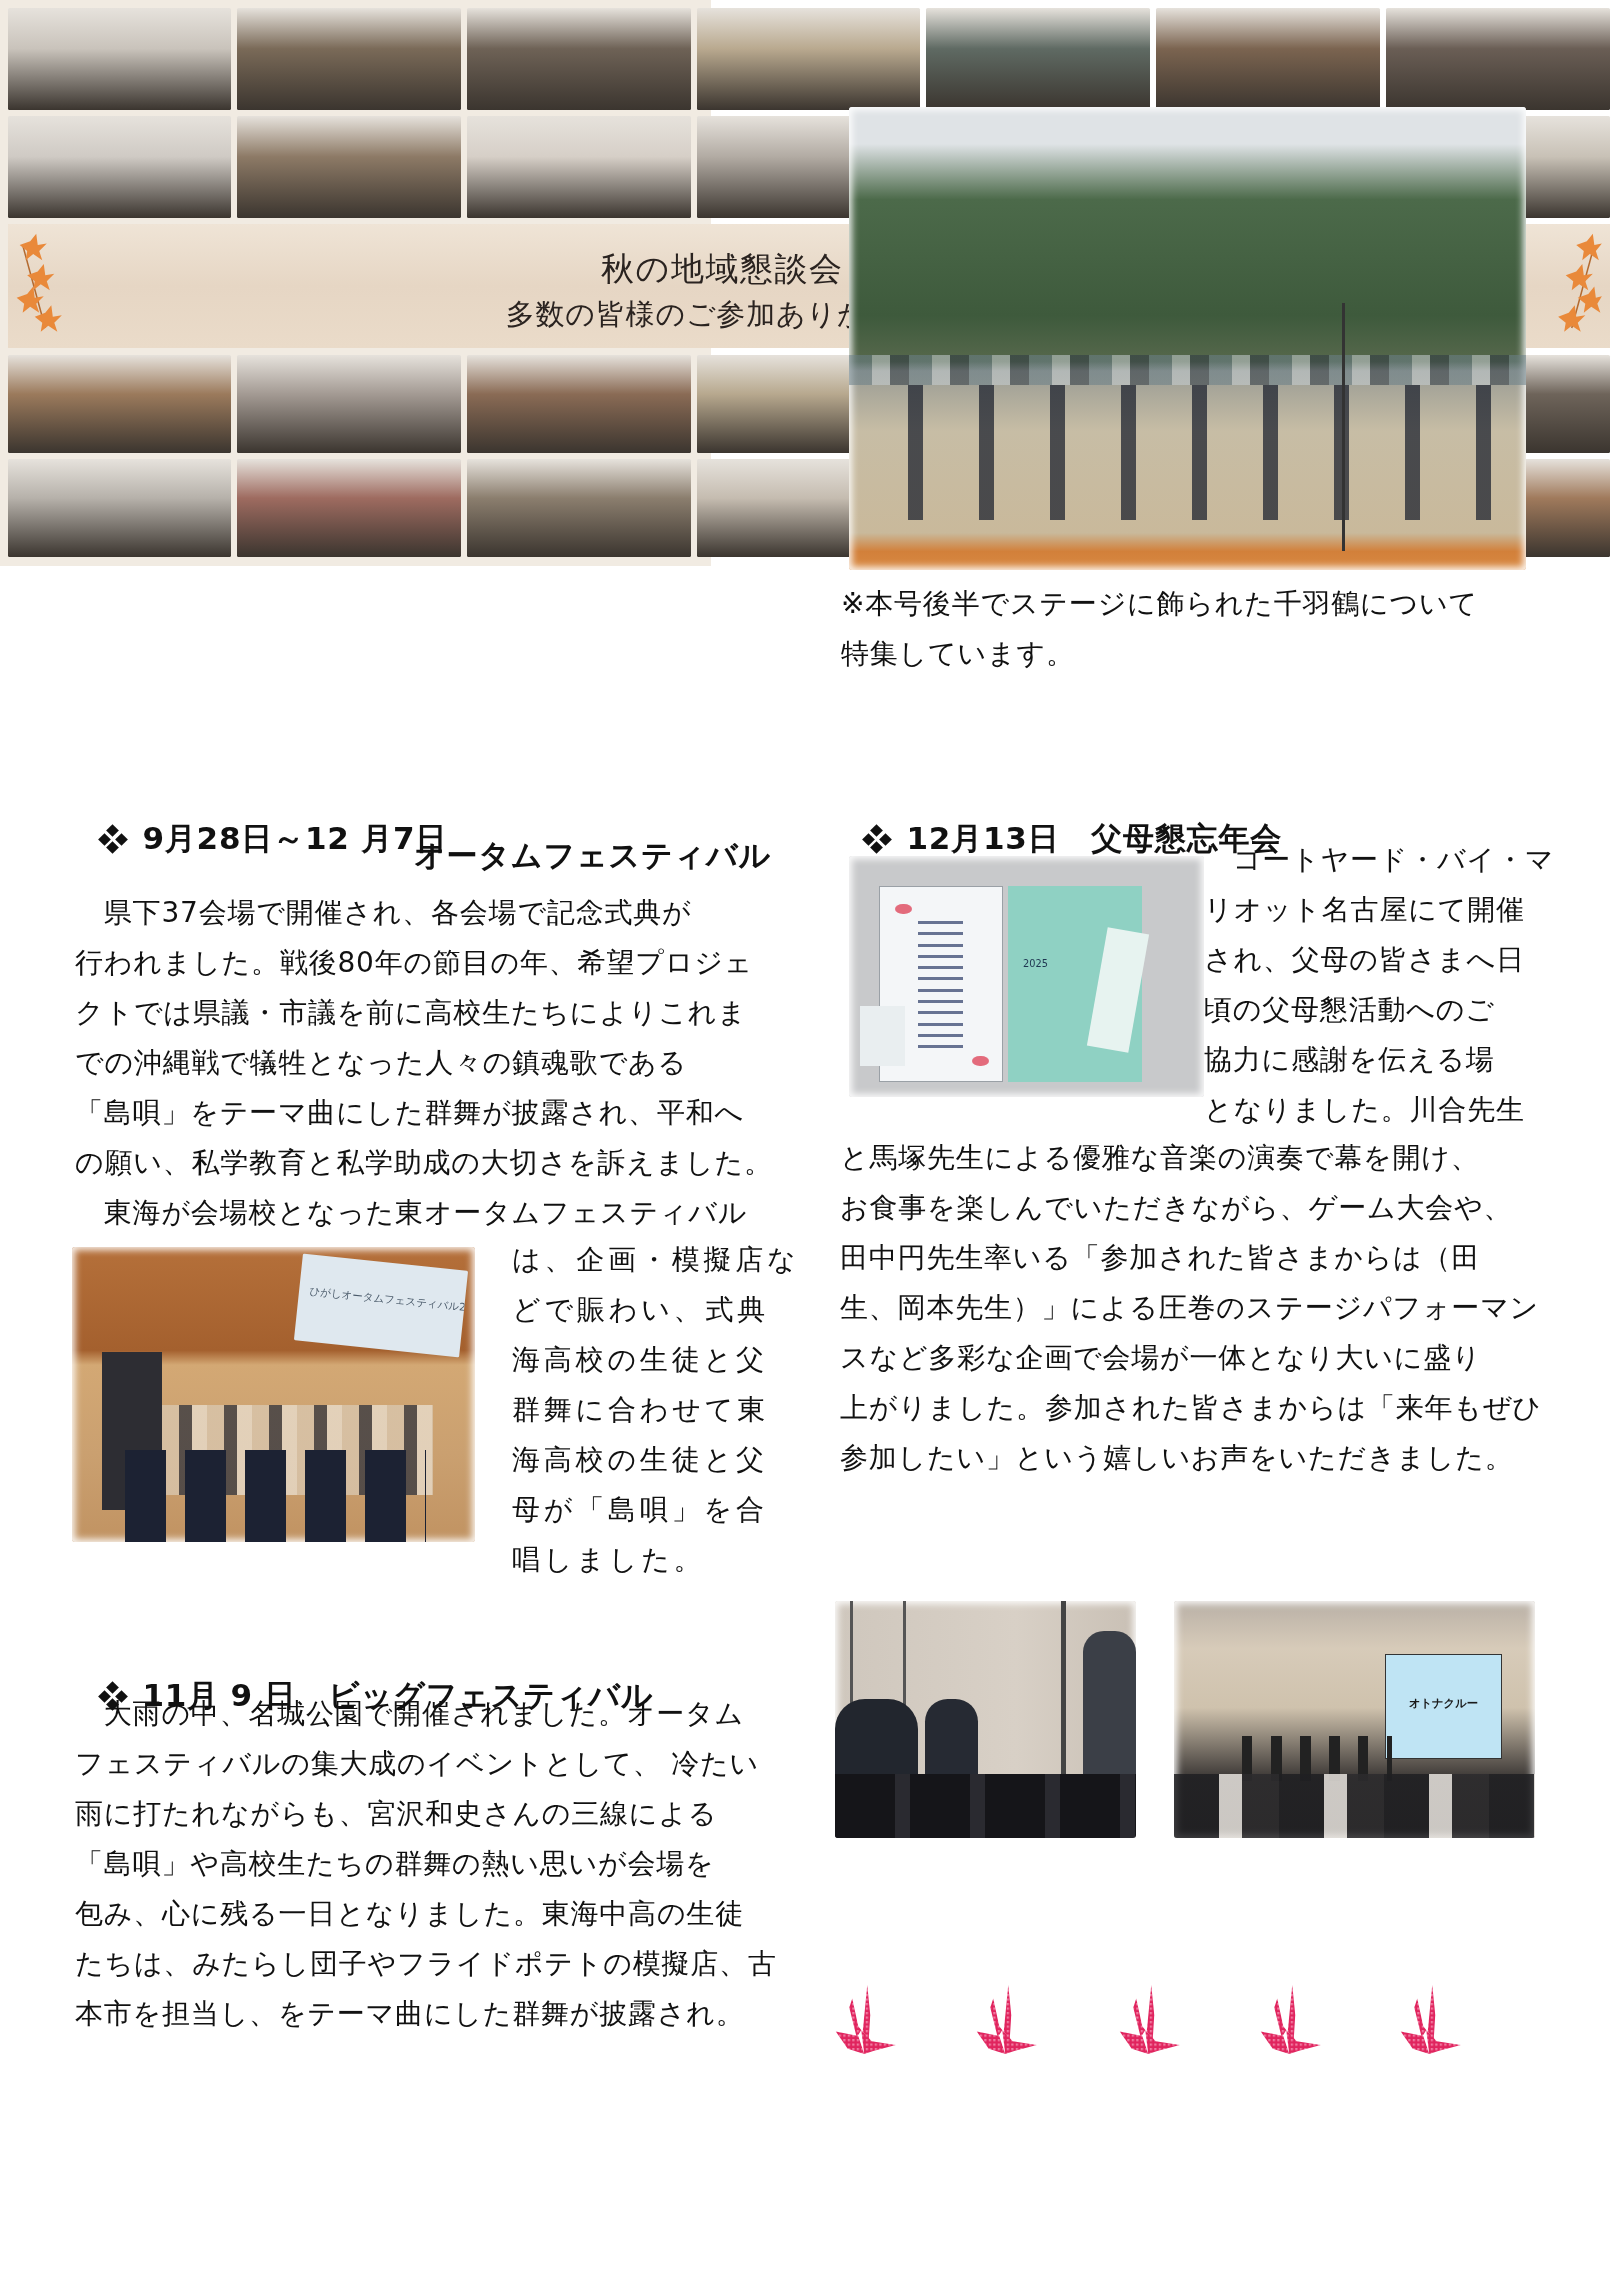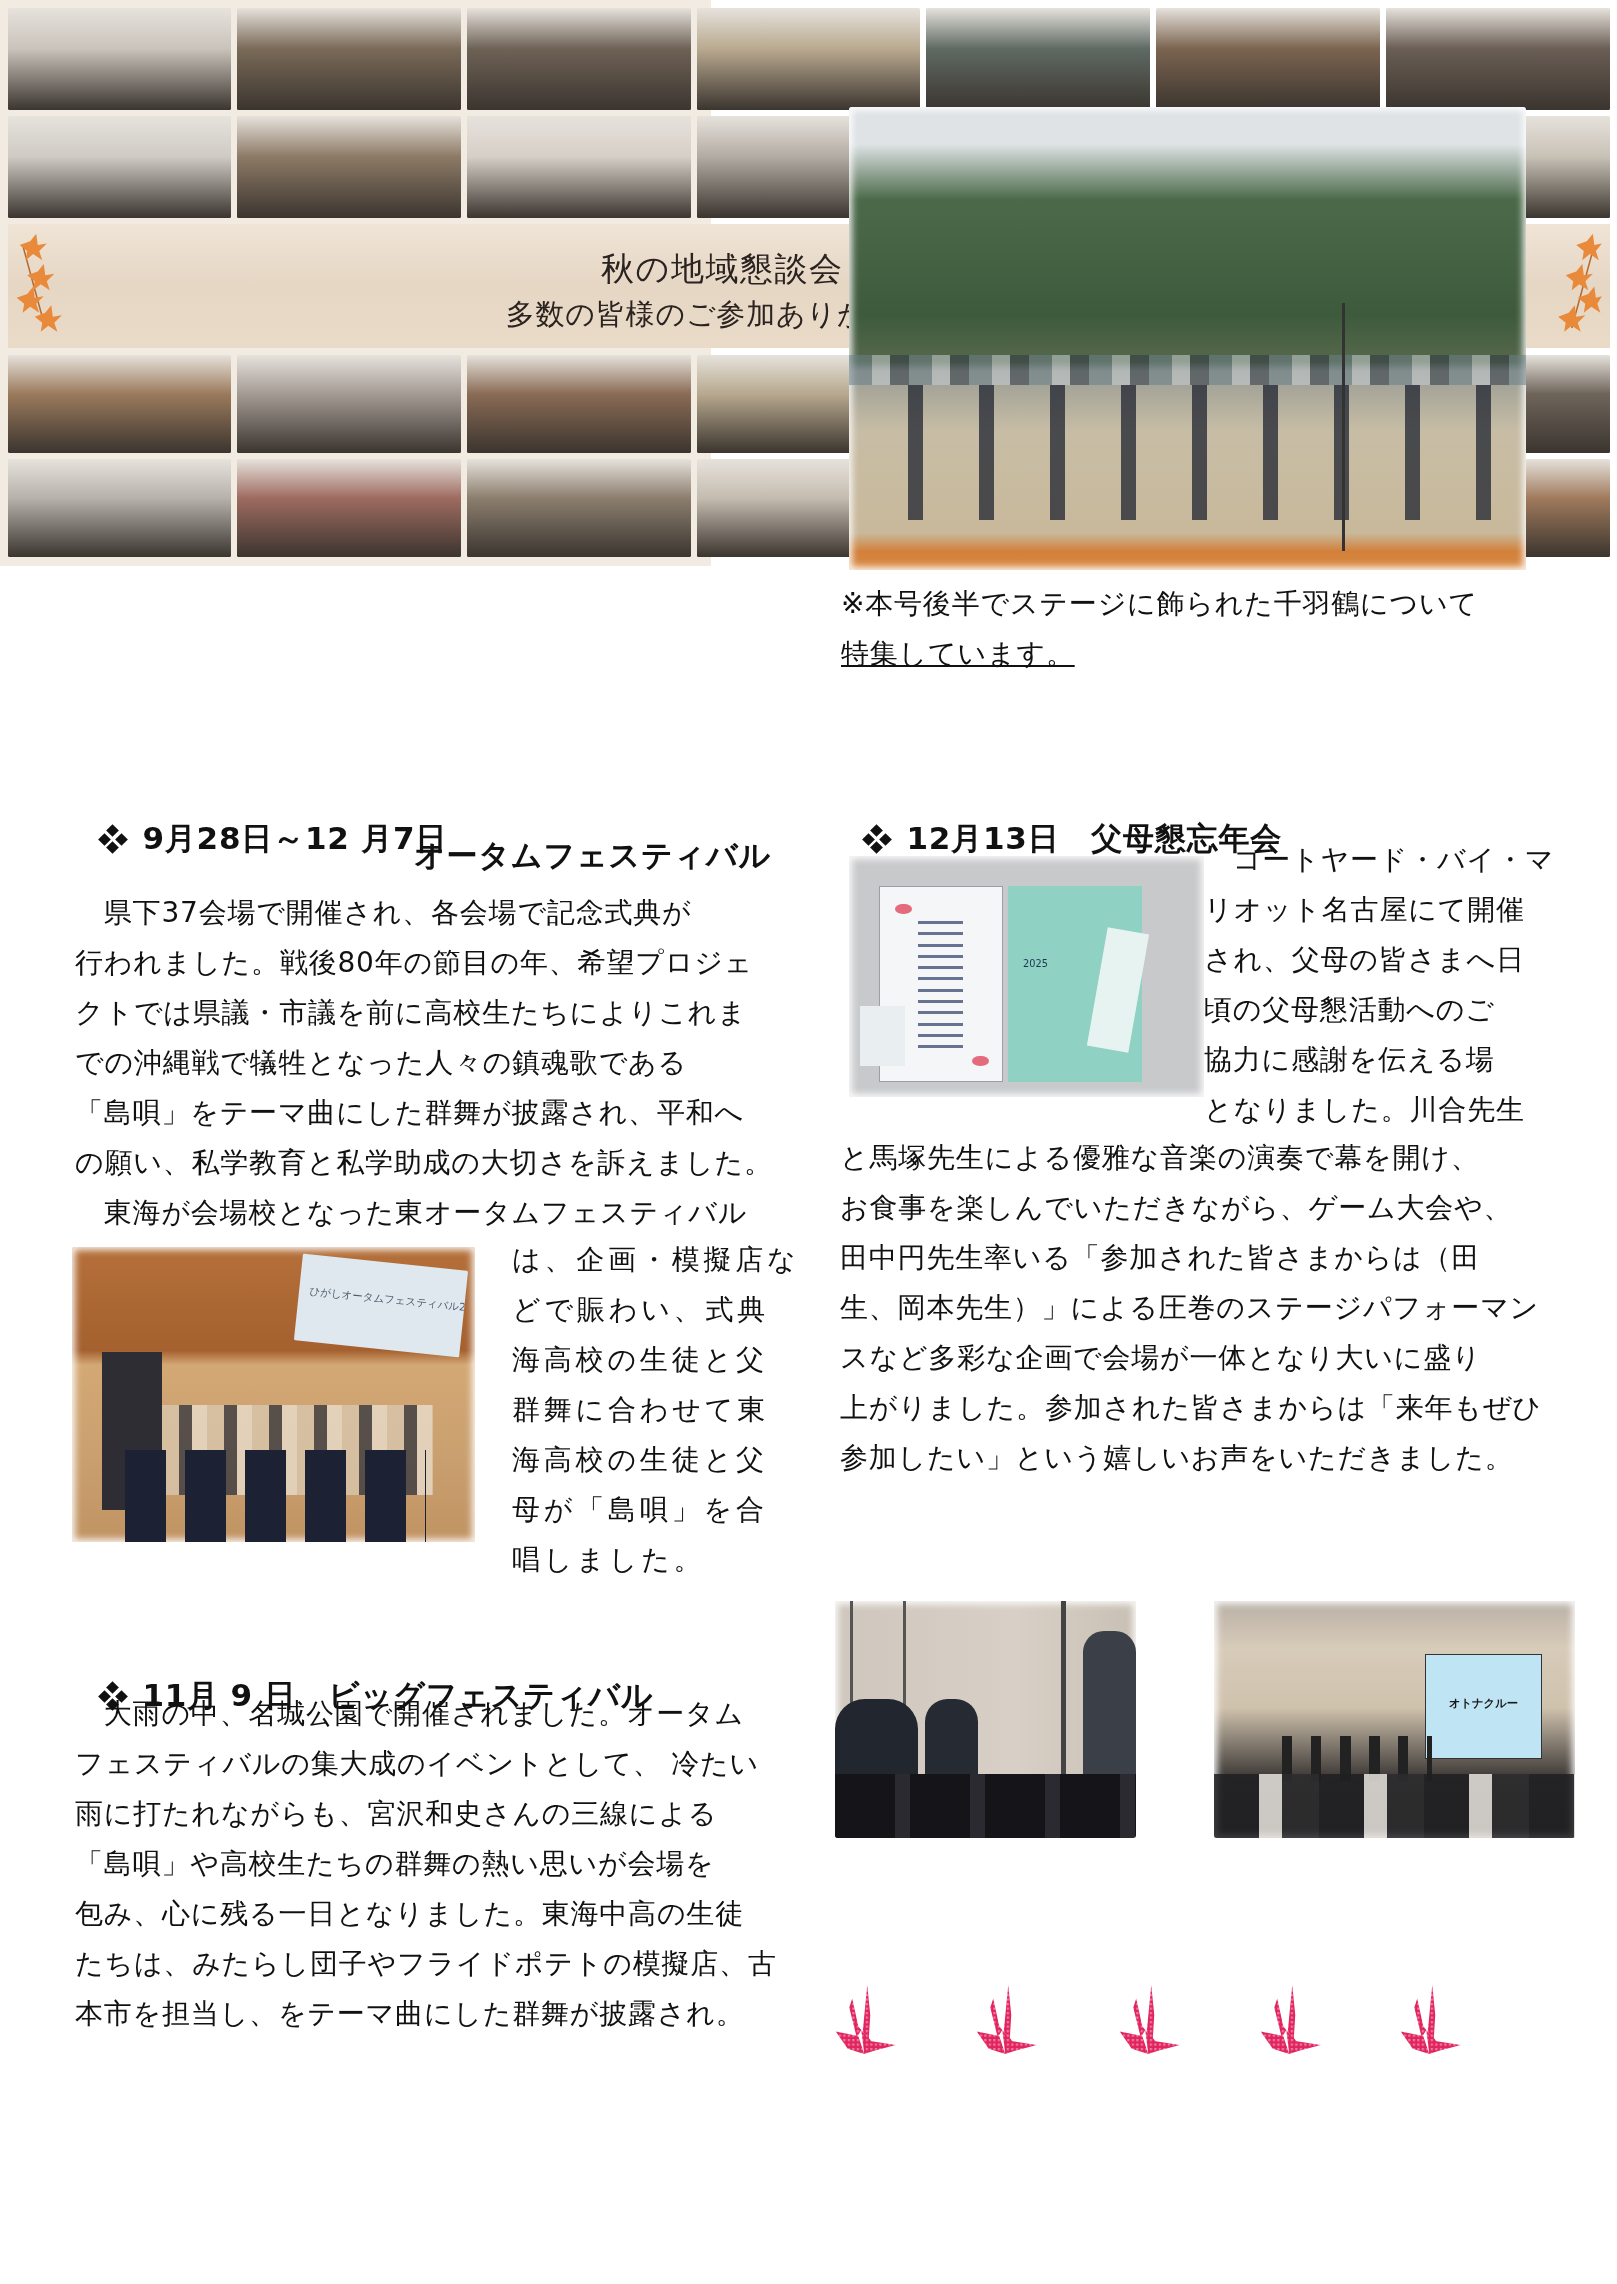--- a/index.html
+++ b/index.html
@@ -93,21 +93,21 @@
       <div class="cell" style="background: linear-gradient(rgb(230, 226, 220) 0%, rgb(160, 122, 92) 40%, rgb(59, 53, 47) 100%);"></div>
     </div>
 </div>
 
 <div class="photo" style="left:849px;top:107px;width:677px;height:463px;background:linear-gradient(180deg,#dfe3e6 0%,#dfe3e6 8%,#4c6a4a 20%,#3e5a3c 45%,#56684c 55%,#9a9c94 57%,#c7bda5 70%,#c9b99b 92%,#d2803a 96%,#d98a42 100%);">
   <div class="tile" style="left:0;top:248px;width:100%;height:30px;background:repeating-linear-gradient(90deg,#6a7f88 0 22.6px,#c6ced2 22.6px 41px,#2f3a44 41px 60px);opacity:.55;"></div>
   <div class="tile" style="left:30px;top:278px;width:617px;height:135px;background:repeating-linear-gradient(90deg,transparent 0 29px,#1f2430 29px 44px,transparent 44px 71px);opacity:.75;"></div>
   <div class="tile" style="left:493px;top:196px;width:3px;height:248px;background:#333;"></div>
 </div>
 <div class="abs body-text" style="left:841px;top:579px;">※本号後半でステージに飾られた千羽鶴について</div>
-<div class="abs body-text" style="left:841px;top:629px;text-decoration:underline;">特集しています。</div>
+<div class="abs body-text" style="left:841px;top:629px;">特集しています。</div>
 
 <div class="abs heading" style="left:77px;top:782px;">
   <span class="diamond"><i style="left:8.3px;top:0;"></i><i style="left:0;top:8.3px;"></i><i style="left:16.6px;top:8.3px;"></i><i style="left:8.3px;top:16.6px;"></i></span><span>9月28日～12 月7日</span>
 </div>
 <div class="abs heading" style="left:414px;top:835px;">オータムフェスティバル</div>
 
 <div class="abs" style="left:75px;top:888px;">
   <div class="body-text">　県下37会場で開催され、各会場で記念式典が</div>
   <div class="body-text">行われました。戦後80年の節目の年、希望プロジェ</div>
   <div class="body-text">クトでは県議・市議を前に高校生たちによりこれま</div>
@@ -189,21 +189,21 @@
 <div class="photo" style="left:835px;top:1601px;width:301px;height:237px;background:linear-gradient(90deg,#cfc7bd 0%,#d8d0c6 60%,#c9c0b5 100%);">
   <div class="tile" style="left:15px;top:0;width:3px;height:166px;background:#555;"></div>
   <div class="tile" style="left:68px;top:0;width:3px;height:166px;background:#555;"></div>
   <div class="tile" style="left:226px;top:0;width:4.5px;height:237px;background:#444;"></div>
   <div class="tile" style="left:0;top:98px;width:83px;height:139px;background:#22262e;border-radius:30px 30px 0 0;"></div>
   <div class="tile" style="left:90px;top:98px;width:53px;height:83px;background:#262a33;border-radius:22.6px 22.6px 0 0;"></div>
   <div class="tile" style="left:248px;top:30px;width:53px;height:173px;background:#3b3f47;border-radius:21px 21px 0 0;"></div>
   <div class="tile" style="left:0;top:173px;width:301px;height:64px;background:repeating-linear-gradient(90deg,#151519 0 60px,#2a2a30 60px 75px);"></div>
 </div>
 
-<div class="photo" style="left:1174px;top:1601px;width:361px;height:237px;background:linear-gradient(180deg,#b9b0a6 0%,#d7cbb9 20%,#cfc2ad 45%,#3a3634 75%,#2a2826 100%);margin-left:40px;">
+<div class="photo" style="left:1174px;top:1601px;width:361px;height:237px;background:linear-gradient(180deg,#b9b0a6 0%,#d7cbb9 20%,#cfc2ad 45%,#3a3634 75%,#2a2826 100%);">
   <div class="tile" style="left:211px;top:53px;width:117px;height:105px;background:#bfe4f4;border:1.5px solid #333;">
     <div style="position:absolute;left:0;right:0;top:41px;text-align:center;font-size:11.3px;font-weight:bold;color:#1a1a1a;">オトナクルー</div>
   </div>
   <div class="tile" style="left:68px;top:135px;width:150px;height:45px;background:repeating-linear-gradient(90deg,#222 0 10.5px,transparent 10.5px 29px);"></div>
   <div class="tile" style="left:0;top:173px;width:361px;height:64px;background:repeating-linear-gradient(90deg,#1f1f22 0 45px,#e7e3de 45px 68px,#2c2b2d 68px 105px);opacity:.85;"></div>
 </div>
 
 <div id="cranes">
     <svg class="crane" viewBox="0 0 90 100" style="left: 834px; top: 1985px;">
       <defs>

